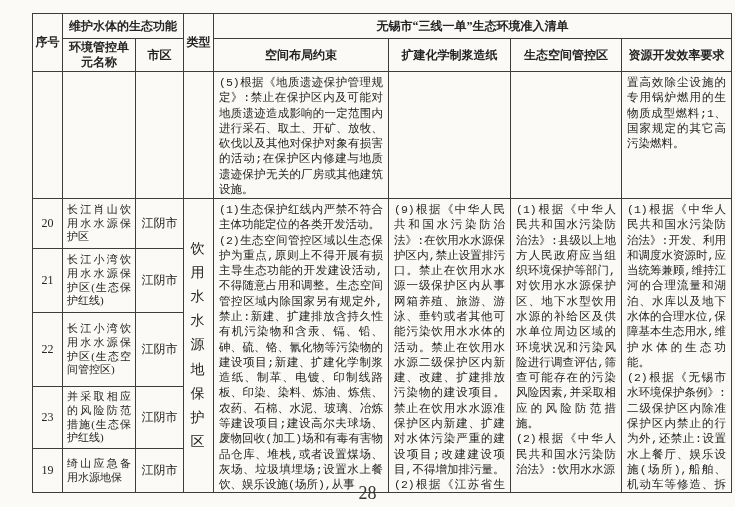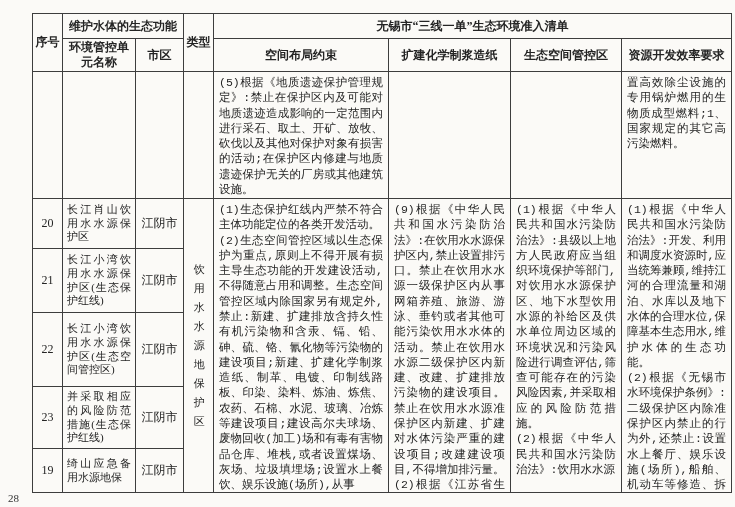--- a/index.html
+++ b/index.html
@@ -29,26 +29,26 @@
     padding:2px 4px; text-align:justify;
   }
   td.lt { vertical-align:top;font-family:Liberation Mono, monospace; }
   .clip {
     overflow:hidden; padding:3px 5px;
     font-size:11.5px; line-height:1.33;
     text-align:justify; white-space:pre-line;
   }
   td.typecell { vertical-align:middle; }
   .vtext {
-    width:1.15em; margin:0 auto; font-size:11px; line-height:1.72;
-    word-break:break-all; text-align:right;
+    width:1.15em; margin:0 auto; font-size:14px; line-height:1.72;
+    word-break:break-all; text-align:left;font-family:Liberation Mono, monospace;
   }
   .pagenum {
     position:absolute; left:0; right:0; bottom:3px;
-    text-align:left; font-size:11px; color:#333;padding-left:8px;
+    text-align:center; font-size:18px; color:#333;
   }
 </style>
 </head>
 <body>
 
 <div class="page">
   <table class="doc">
     <colgroup>
       <col style="width:30px">
         <col style="width:73px">

